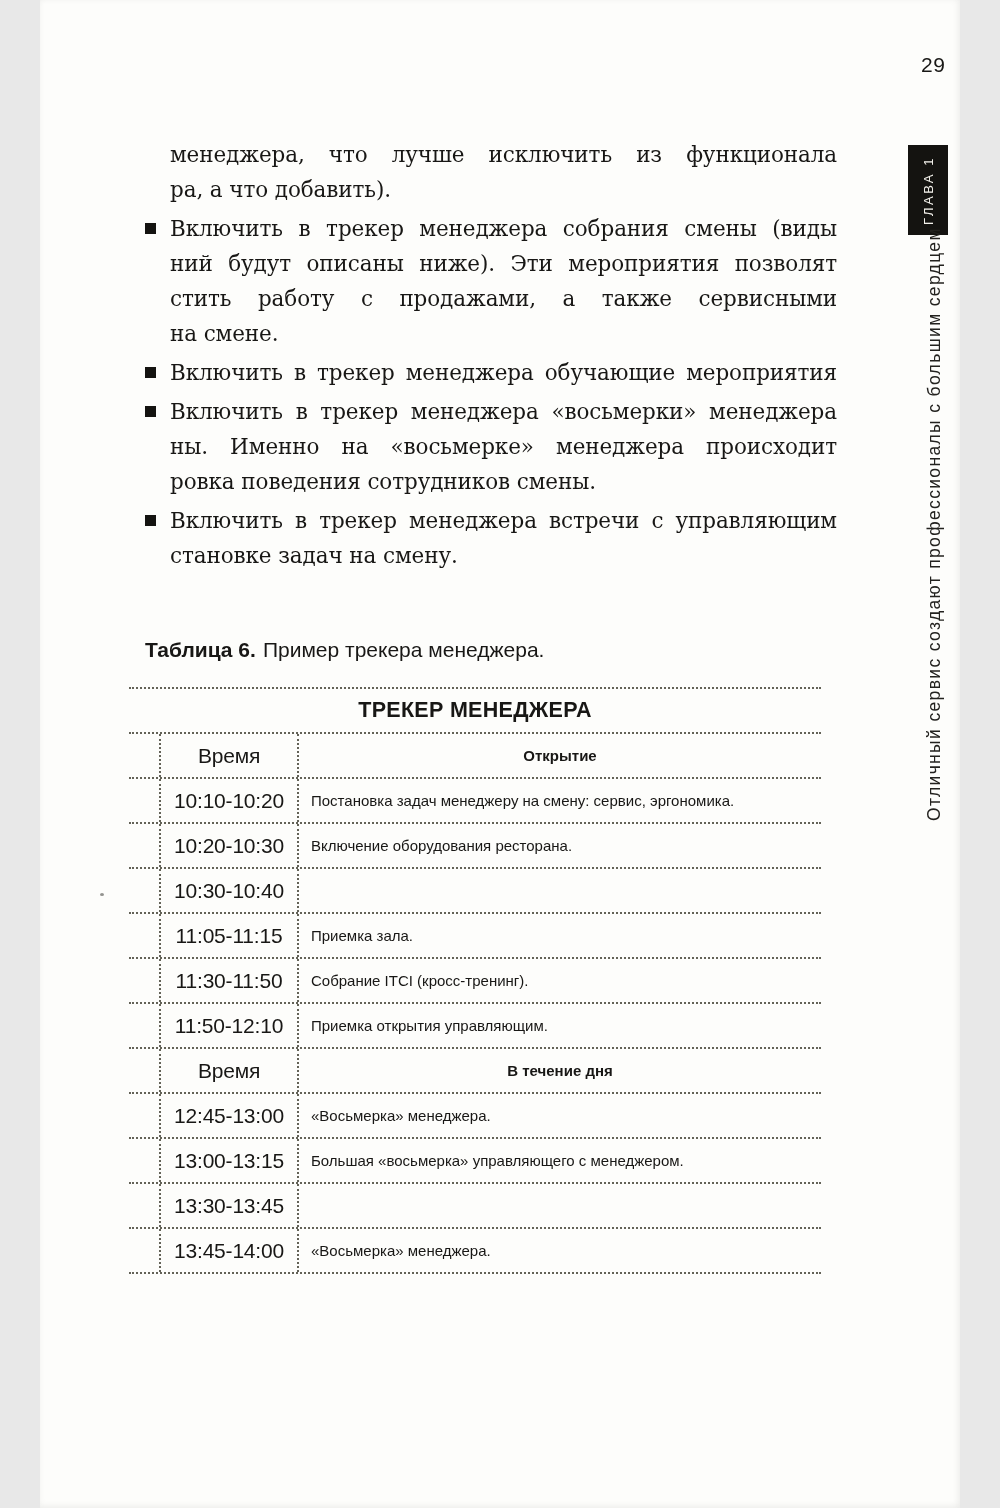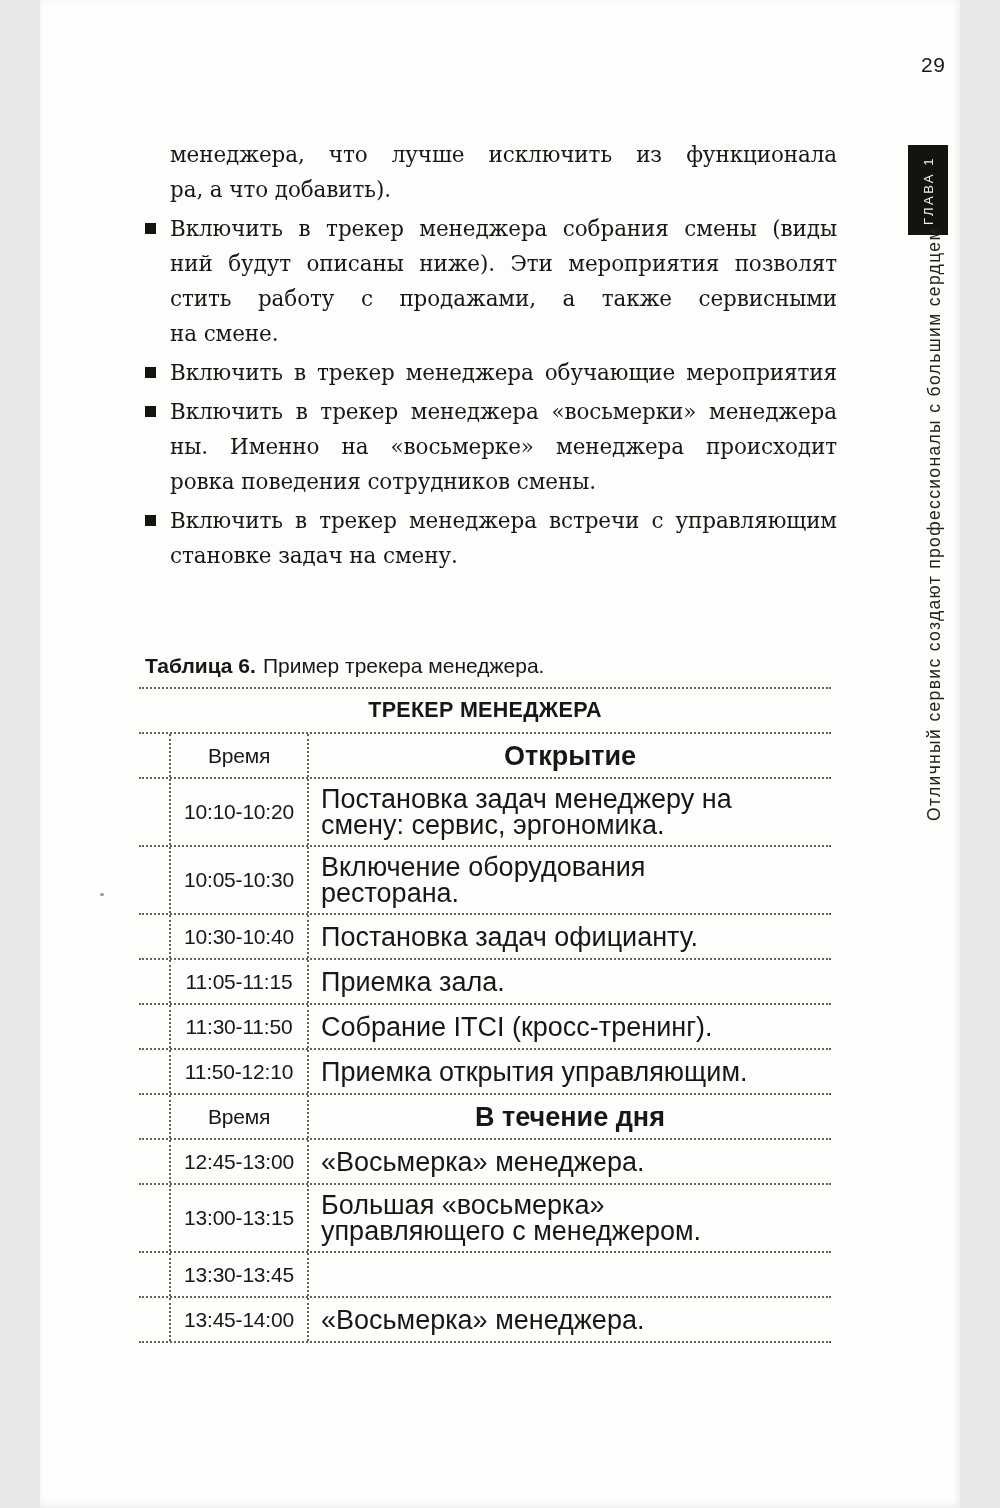--- a/index.html
+++ b/index.html
@@ -56,29 +56,29 @@
   .indent{margin-left:25px;}
   .bullet-item{display:flex;margin-top:4px;}
   .bullet-marker{
     flex:0 0 11px;width:11px;height:11px;
     background:#141310;margin:12px 14px 0 0;
   }
   .bullet-lines{flex:1;min-width:0;}
 
   
   .caption{
-    position:absolute;left:105px;top:654px;width:692px;
+    position:absolute;left:105px;top:638px;width:692px;
     font-family:"Liberation Sans", sans-serif;
     font-size:21px;
   }
   .caption-label{font-weight:700;margin-right:7px;}
 
   
   .tracker-table{
-    position:absolute;left:99px;top:687px;width:692px;
+    position:absolute;left:89px;top:687px;width:692px;
     font-family:"Liberation Sans", sans-serif;
     border-top:2px dotted var(--dash);
     box-sizing:border-box;
   }
   .t-title{
     min-height:43px;
     border-bottom:2px dotted var(--dash);
     display:flex;align-items:center;justify-content:center;
     font-weight:700;font-size:21.5px;letter-spacing:.3px;
   }
@@ -93,21 +93,21 @@
     border-left:2px dotted var(--dash);
     border-right:2px dotted var(--dash);
     display:flex;align-items:center;justify-content:center;
     font-size:21px;letter-spacing:-.2px;
     padding:6px 2px;
     text-align:center;
   }
   .cell.desc{
     flex:1;min-width:0;
     display:flex;align-items:center;
-    font-size:27px;line-height:26px;
+    font-size:15px;line-height:26px;
     padding:7px 45px 7px 12px;
   }
   .thead .cell.time{font-weight:400;}
   .thead .cell.desc{font-weight:700;justify-content:center;text-align:center;padding-right:12px;}
 
   
   .speck{
     position:absolute;left:60px;top:893px;width:4px;height:3px;
     background:rgba(60,60,55,.55);border-radius:50%;
   }
@@ -174,26 +174,25 @@
     <div class="trow thead">
       <div class="cell time">Время</div>
       <div class="cell desc">Открытие</div>
     </div>
 
     <div class="trow">
       <div class="cell time">10:10-10:20</div>
       <div class="cell desc">Постановка задач менеджеру на смену: сервис, эргономика.</div>
     </div>
     <div class="trow">
-      <div class="cell time">10:05-10:30</div>
+      <div class="cell time">10:20-10:30</div>
       <div class="cell desc">Включение оборудования ресторана.</div>
     </div>
     <div class="trow">
       <div class="cell time">10:30-10:40</div>
-      <div class="cell desc">Постановка задач официанту.</div>
     </div>
     <div class="trow">
       <div class="cell time">11:05-11:15</div>
       <div class="cell desc">Приемка зала.</div>
     </div>
     <div class="trow">
       <div class="cell time">11:30-11:50</div>
       <div class="cell desc">Собрание ITCI (кросс-тренинг).</div>
     </div>
     <div class="trow">

